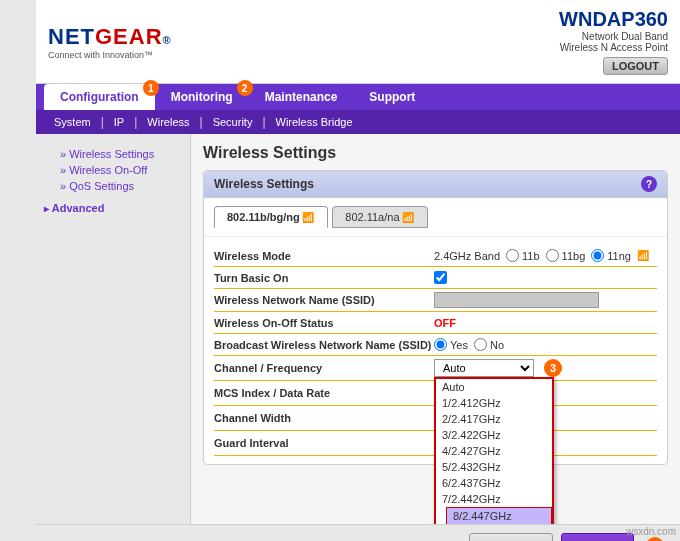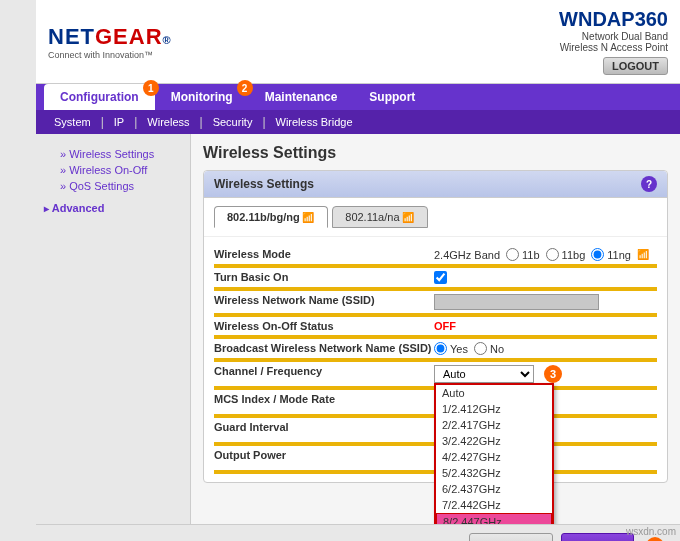--- a/index.html
+++ b/index.html
@@ -52,37 +52,37 @@
     .settings-header-icon { width: 16px; height: 16px; background: #6633cc; border-radius: 50%; color: #fff; display: flex; align-items: center; justify-content: center; font-size: 10px; font-weight: bold; cursor: pointer; }
 
     
     .band-tabs { display: flex; gap: 4px; padding: 8px 10px; border-bottom: 1px solid #eee; }
     .band-tab { padding: 4px 12px; border: 1px solid #999; border-radius: 4px 4px 0 0; font-size: 11px; cursor: pointer; background: #e0e0e0; color: #333; }
     .band-tab.active { background: #fff; border-bottom-color: #fff; font-weight: bold; }
     .wifi-icon { font-size: 10px; }
 
     
     .form-table { width: 100%; padding: 8px 10px; }
-    .form-row { display: flex; padding: 3px 0; border-bottom: 4px solid #eab308; min-height: 22px; }
+    .form-row { display: flex; align-items: center; padding: 3px 0; border-bottom: 1px solid #eab308; min-height: 22px; }
     .form-label { width: 220px; font-size: 11px; font-weight: bold; color: #333; flex-shrink: 0; }
     .form-value { flex: 1; font-size: 11px; color: #333; display: flex; align-items: center; gap: 6px; }
     .form-value.off-status { color: red; font-weight: bold; }
     .radio-item { display: flex; align-items: center; gap: 3px; font-size: 11px; cursor: pointer; }
 
     
     select { font-size: 11px; padding: 1px 4px; border: 1px solid #999; background: #fff; }
     input[type="text"] { font-size: 11px; padding: 1px 4px; border: 1px solid #999; width: 160px; background: #c8c8c8; }
     input[type="checkbox"] { cursor: pointer; }
 
     
     .dropdown-container { position: relative; display: inline-block; }
     .dropdown-list { position: absolute; top: 100%; left: 0; background: #fff; border: 2px solid #cc0000; z-index: 100; width: 120px; box-shadow: 2px 2px 4px rgba(0,0,0,0.3); }
     .dropdown-option { padding: 2px 6px; font-size: 11px; color: #333; cursor: pointer; white-space: nowrap; }
     .dropdown-option.selected { background: #ffeecc; border: 1px solid #cc0000; }
-    .dropdown-option.highlighted { background: #ec4899; }
+    .dropdown-option.highlighted { background: #c4b5fd; margin-left: 10px; }
 
     
     .step-badge { display: inline-flex; align-items: center; justify-content: center; width: 18px; height: 18px; border-radius: 50%; background: #ff6600; color: #fff; font-size: 11px; font-weight: bold; margin-left: 4px; }
 
     
     .footer-bar { background: #e8e8e8; border-top: 1px solid #ccc; padding: 8px 16px; display: flex; justify-content: flex-end; align-items: center; gap: 8px; }
     .btn-cancel { background: linear-gradient(to bottom, #e8e8e8, #ccc); border: 1px solid #999; padding: 5px 16px; font-size: 12px; font-weight: bold; color: #333; cursor: pointer; border-radius: 3px; }
     .btn-apply { background: linear-gradient(to bottom, #8844dd, #6622bb); border: 1px solid #5511aa; padding: 5px 16px; font-size: 12px; font-weight: bold; color: #fff; cursor: pointer; border-radius: 3px; }
     .step-badge-4 { display: inline-flex; align-items: center; justify-content: center; width: 18px; height: 18px; border-radius: 50%; background: #ff6600; color: #fff; font-size: 11px; font-weight: bold; margin-left: 4px; }
 
@@ -224,40 +224,40 @@
                   <div class="dropdown-option">7/2.442GHz</div>
                   <div class="dropdown-option highlighted selected">8/2.447GHz</div>
 
                 </div>
               </div>
               <span class="step-badge">3</span>
             </div>
           </div>
 
           <div class="form-row">
-            <div class="form-label">MCS Index / Mode Rate</div>
+            <div class="form-label">MCS Index / Data Rate</div>
             <div class="form-value">
               <select style="width:100px;"><option>Auto</option></select>
             </div>
           </div>
 
+          <div class="form-row">
+            <div class="form-label">Channel Width</div>
+            <div class="form-value">
+              <select style="width:100px;"><option></option></select>
+            </div>
+          </div>
 
           <div class="form-row">
             <div class="form-label">Guard Interval</div>
             <div class="form-value">
               <select style="width:100px;"><option></option></select>
             </div>
           </div>
 
-          <div class="form-row">
-            <div class="form-label">Output Power</div>
-            <div class="form-value">
-              <select style="width:100px;"><option></option></select>
-            </div>
-          </div>
 
         </div>
       </div>
     </div>
   </div>
 
   <div class="footer-bar">
     <button class="btn-cancel">CANCEL</button>
     <button class="btn-apply">APPLY</button>
     <span class="step-badge-4">4</span>

